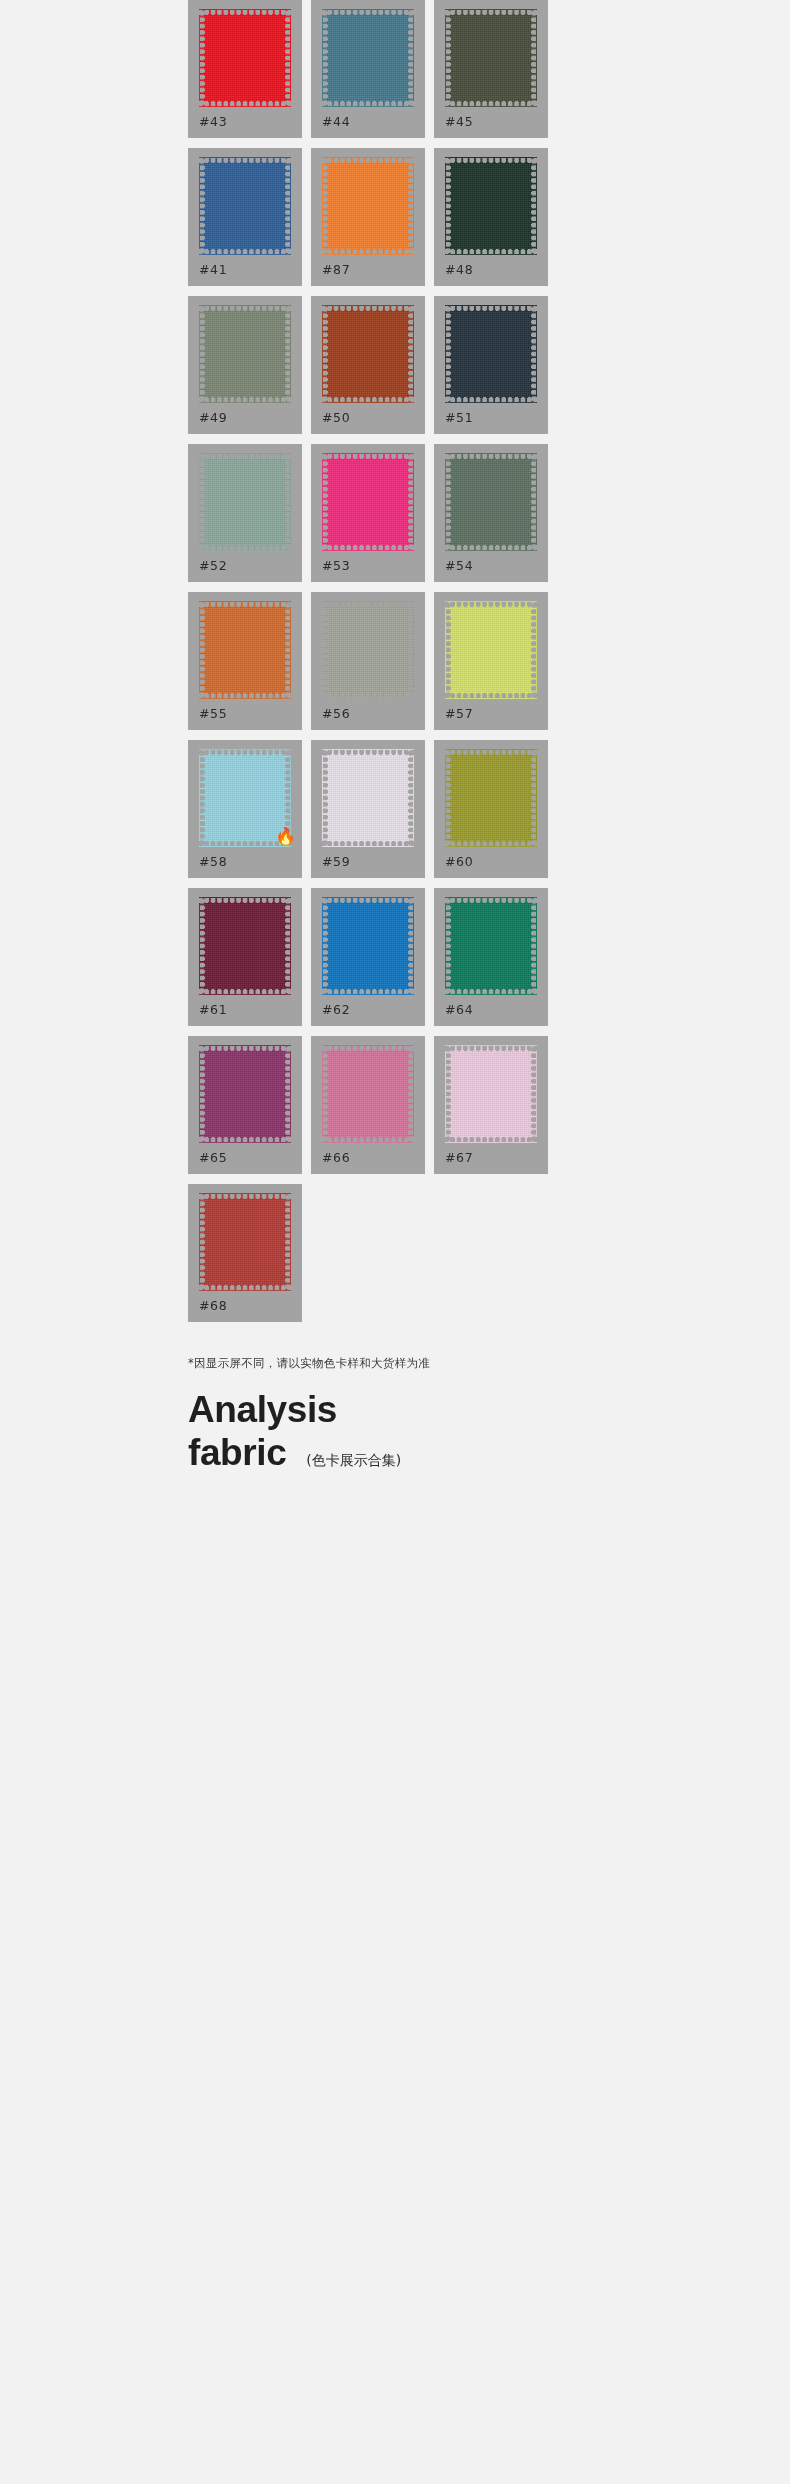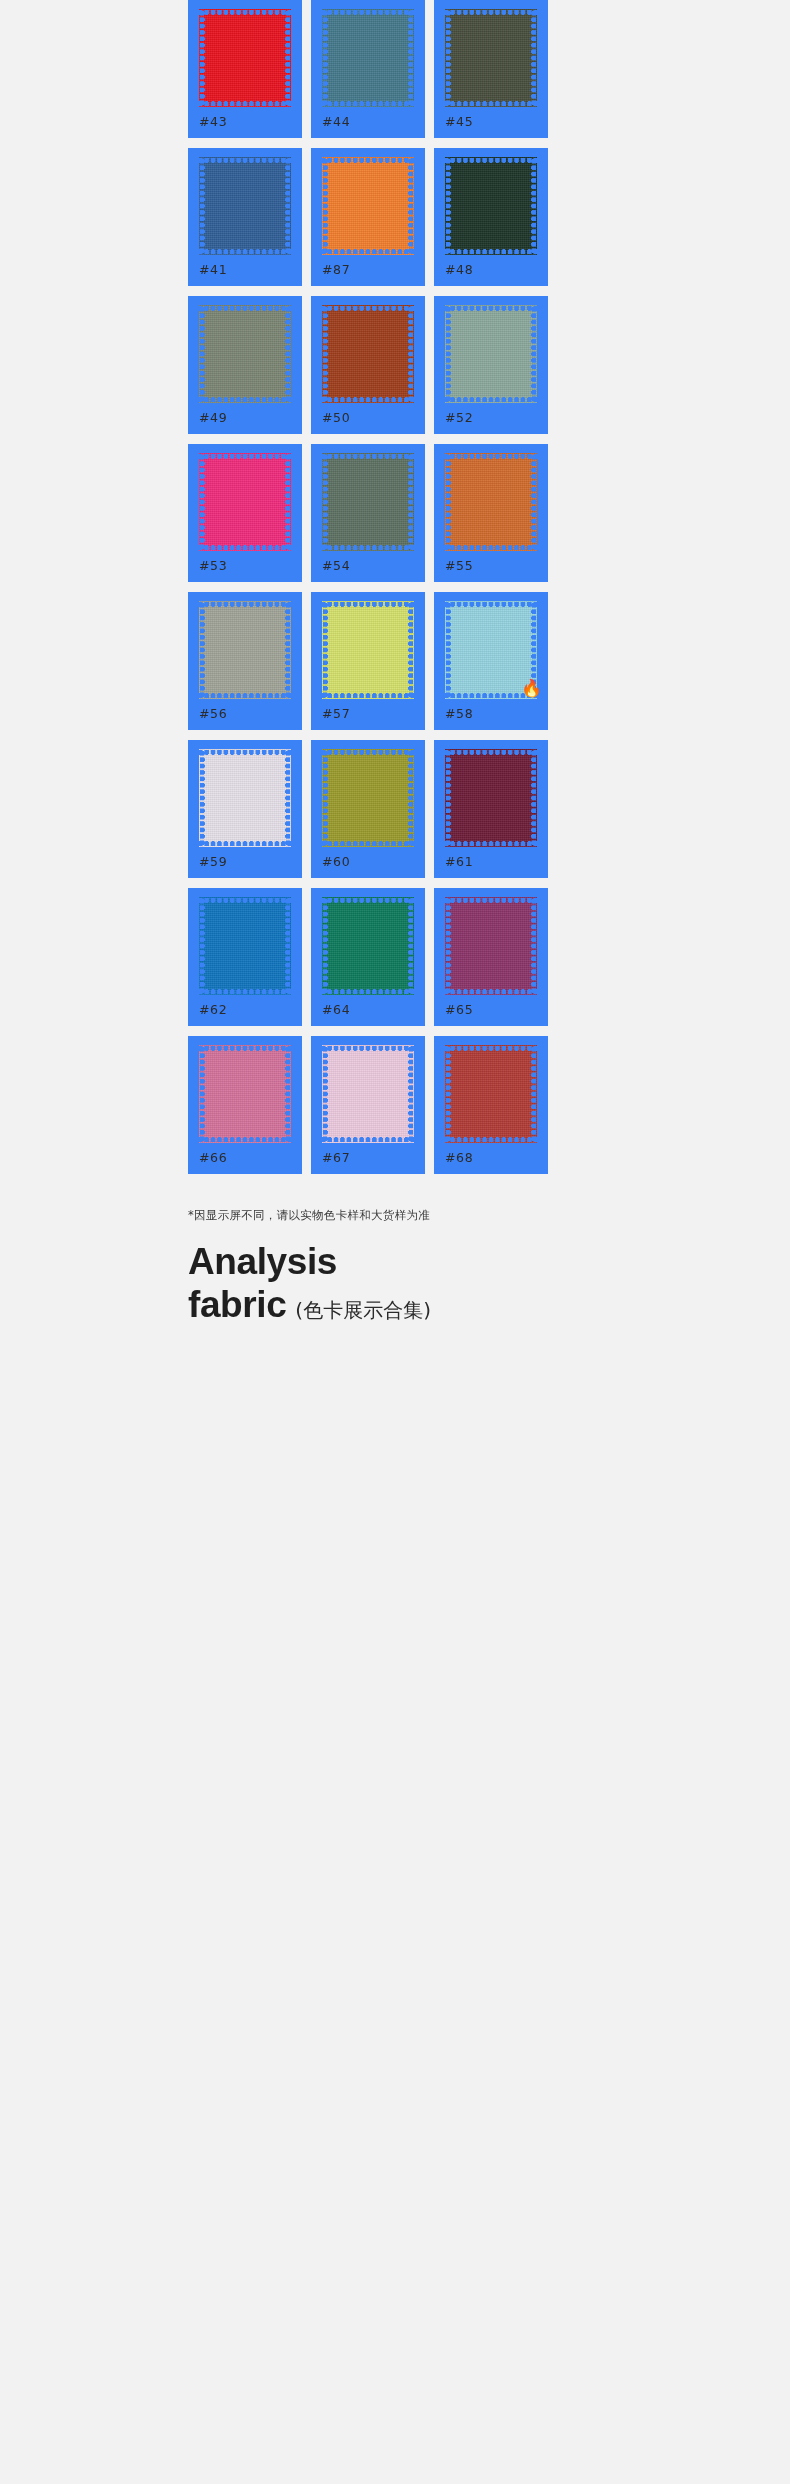--- a/index.html
+++ b/index.html
@@ -32,21 +32,21 @@
     column-gap: 9px;
     row-gap: 10px;
     justify-content: start;
     padding-left: 8px;
   }
 
   
   .swatch-card {
     width: 114px;
     height: 138px;
-    background: #3b82f6;
+    background: #a3a3a3;
     position: relative;
     overflow: hidden;
     display: flex;
     flex-direction: column;
     align-items: center;
   }
 
   .swatch-chip-wrap {
     position: relative;
     width: 92px;
@@ -126,25 +126,25 @@
     line-height: 1.16;
     font-weight: 700;
     color: #1f1f1f;
     letter-spacing: -0.4px;
     margin-top: 12px;
   }
 
   .footer-heading .line2 {
     display: flex;
     align-items: baseline;
-    gap: 9px;
+    gap: 20px;
   }
 
   .footer-cn {
-    font-size: 20px;
+    font-size: 14px;
     font-weight: 400;
     color: #2b2b2b;
     letter-spacing: 0px;
     font-family: "DejaVu Sans", "Liberation Sans", sans-serif;
   }
 
   .footer-spacer { height: 64px; }
 </style>
 </head>
 <body>
@@ -193,20 +193,26 @@
           <div class="swatch-chip-wrap">
             <div class="swatch-chip" style="background-color: rgb(123, 133, 115);"></div>
           </div>
           <div class="swatch-label">#49</div>
         </div>
         <div class="swatch-card">
           <div class="swatch-chip-wrap">
             <div class="swatch-chip" style="background-color: rgb(158, 61, 28);"></div>
           </div>
           <div class="swatch-label">#50</div>
+        </div>
+        <div class="swatch-card">
+          <div class="swatch-chip-wrap">
+            <div class="swatch-chip" style="background-color: rgb(36, 50, 60);"></div>
+          </div>
+          <div class="swatch-label">#51</div>
         </div>
         <div class="swatch-card">
           <div class="swatch-chip-wrap">
             <div class="swatch-chip" style="background-color: rgb(138, 167, 155);"></div>
           </div>
           <div class="swatch-label">#52</div>
         </div>
         <div class="swatch-card">
           <div class="swatch-chip-wrap">
             <div class="swatch-chip" style="background-color: rgb(239, 42, 123);"></div>

